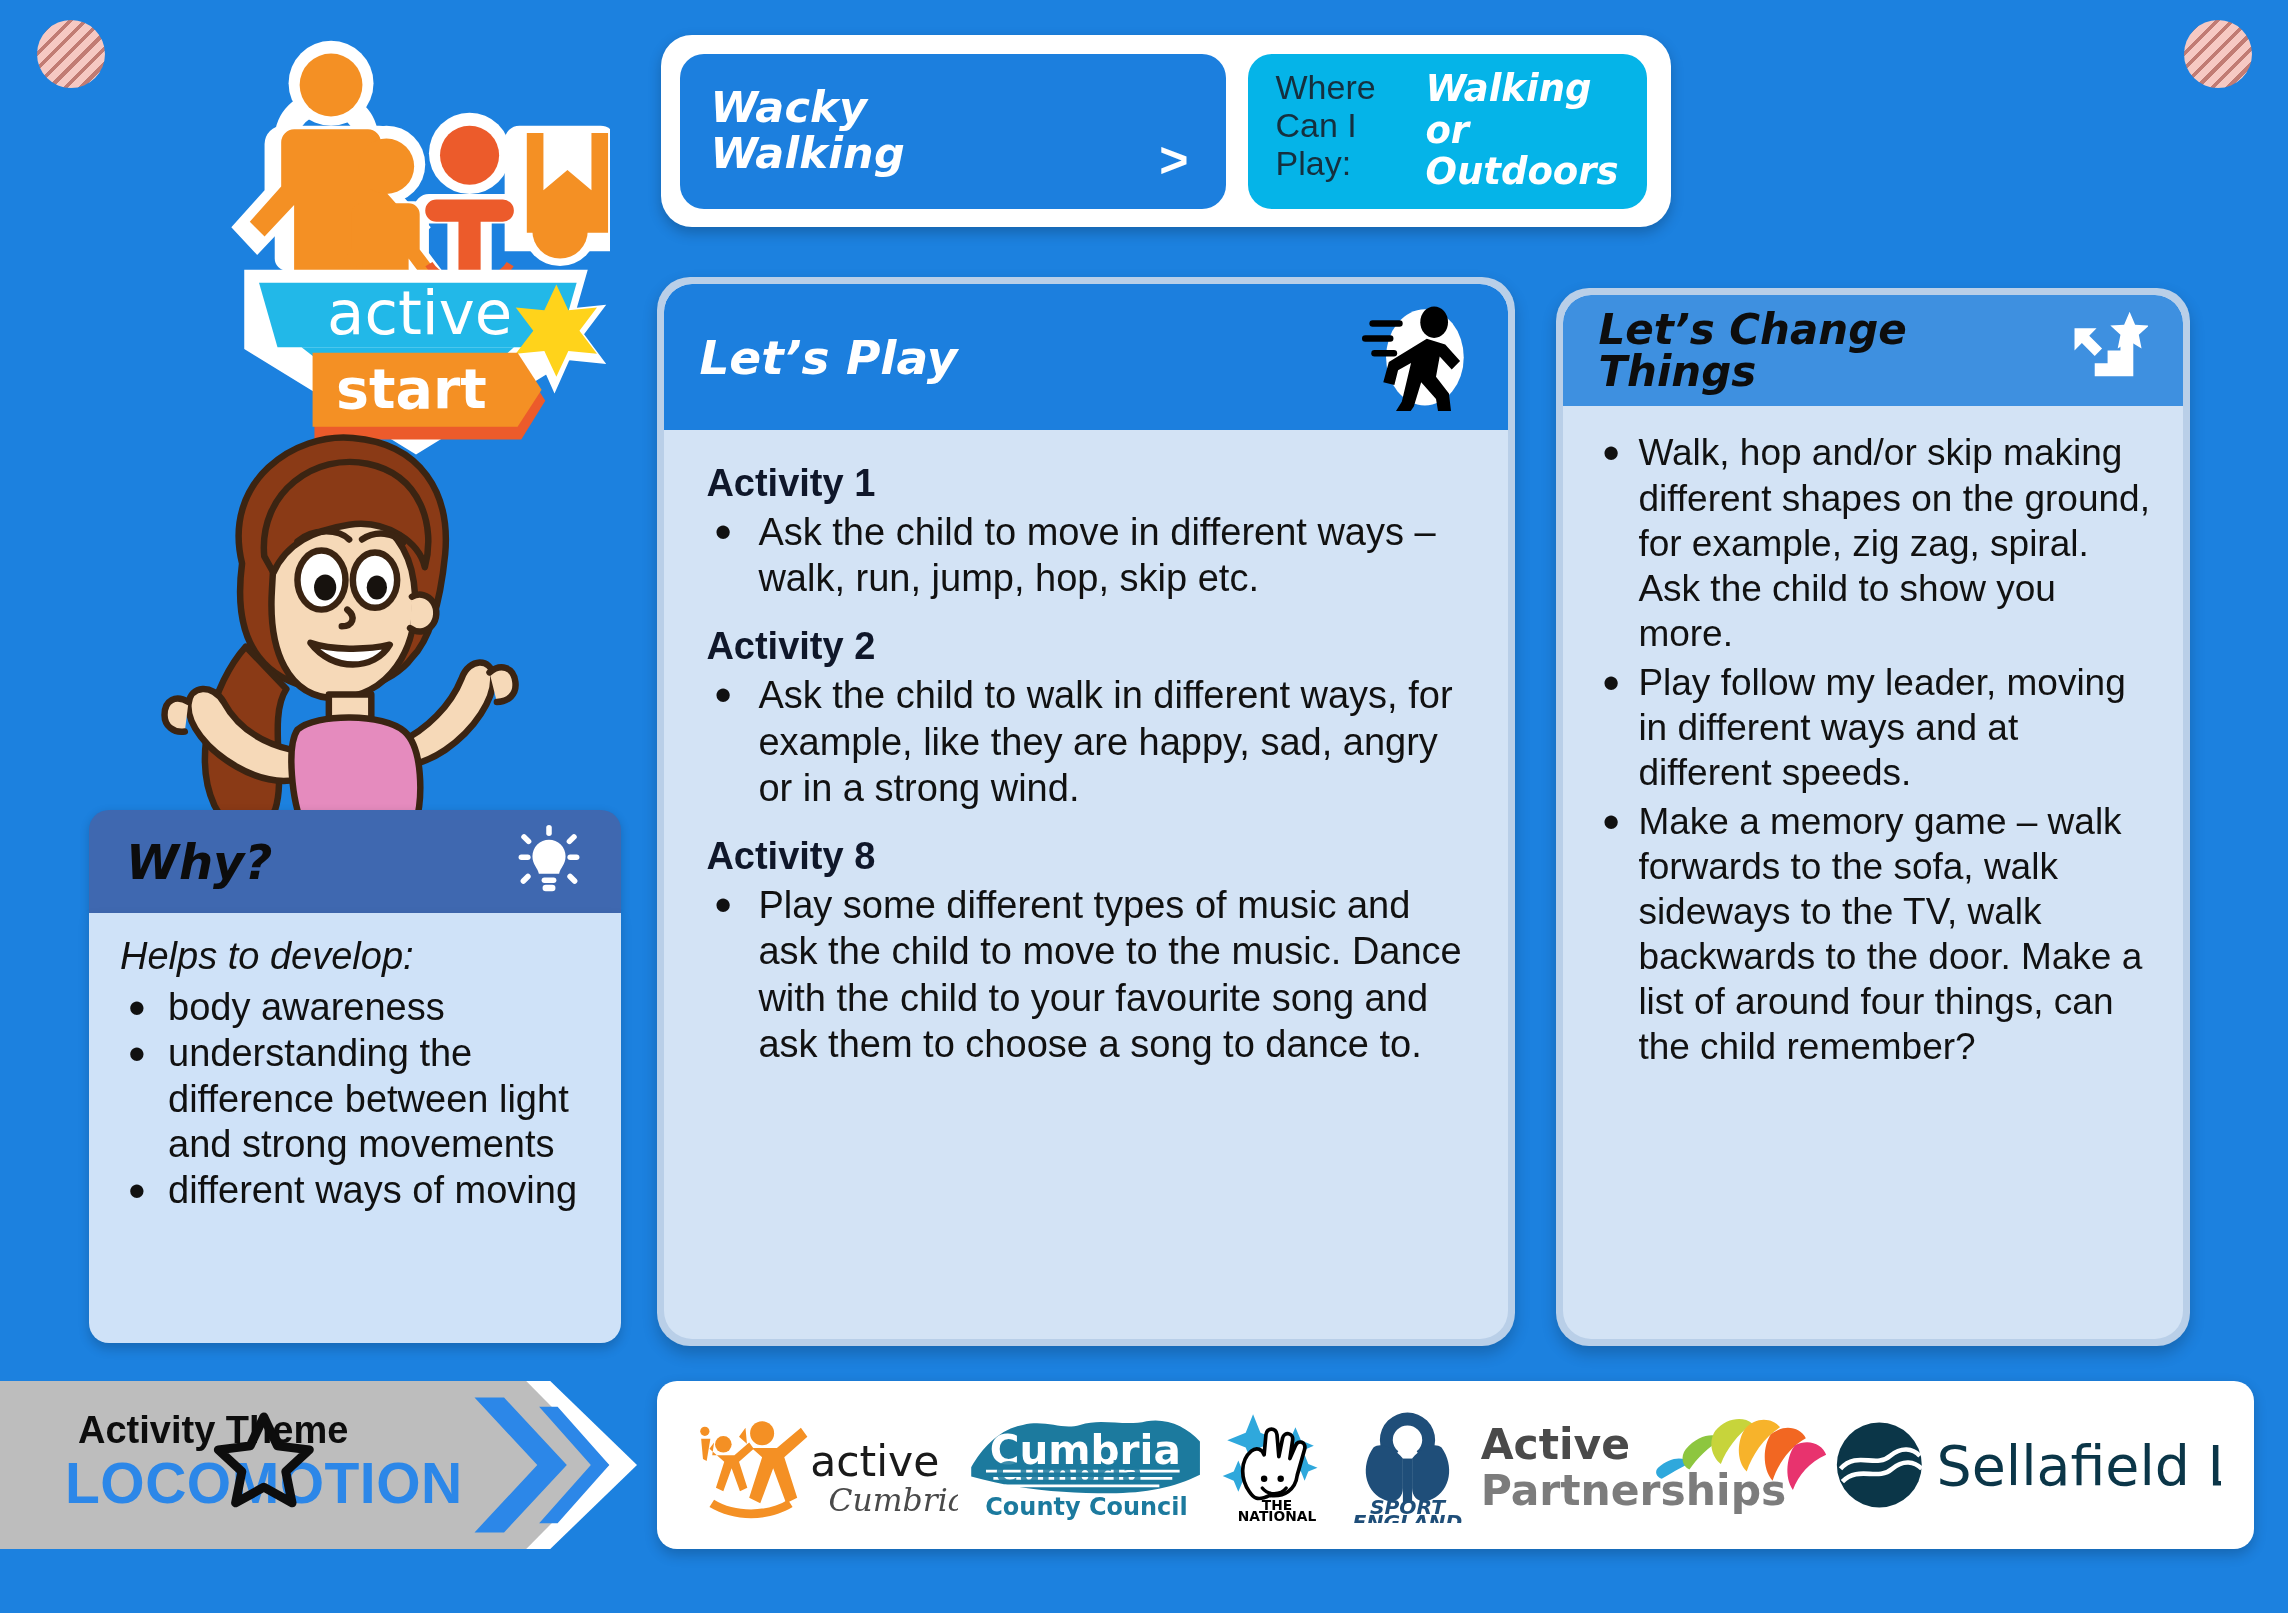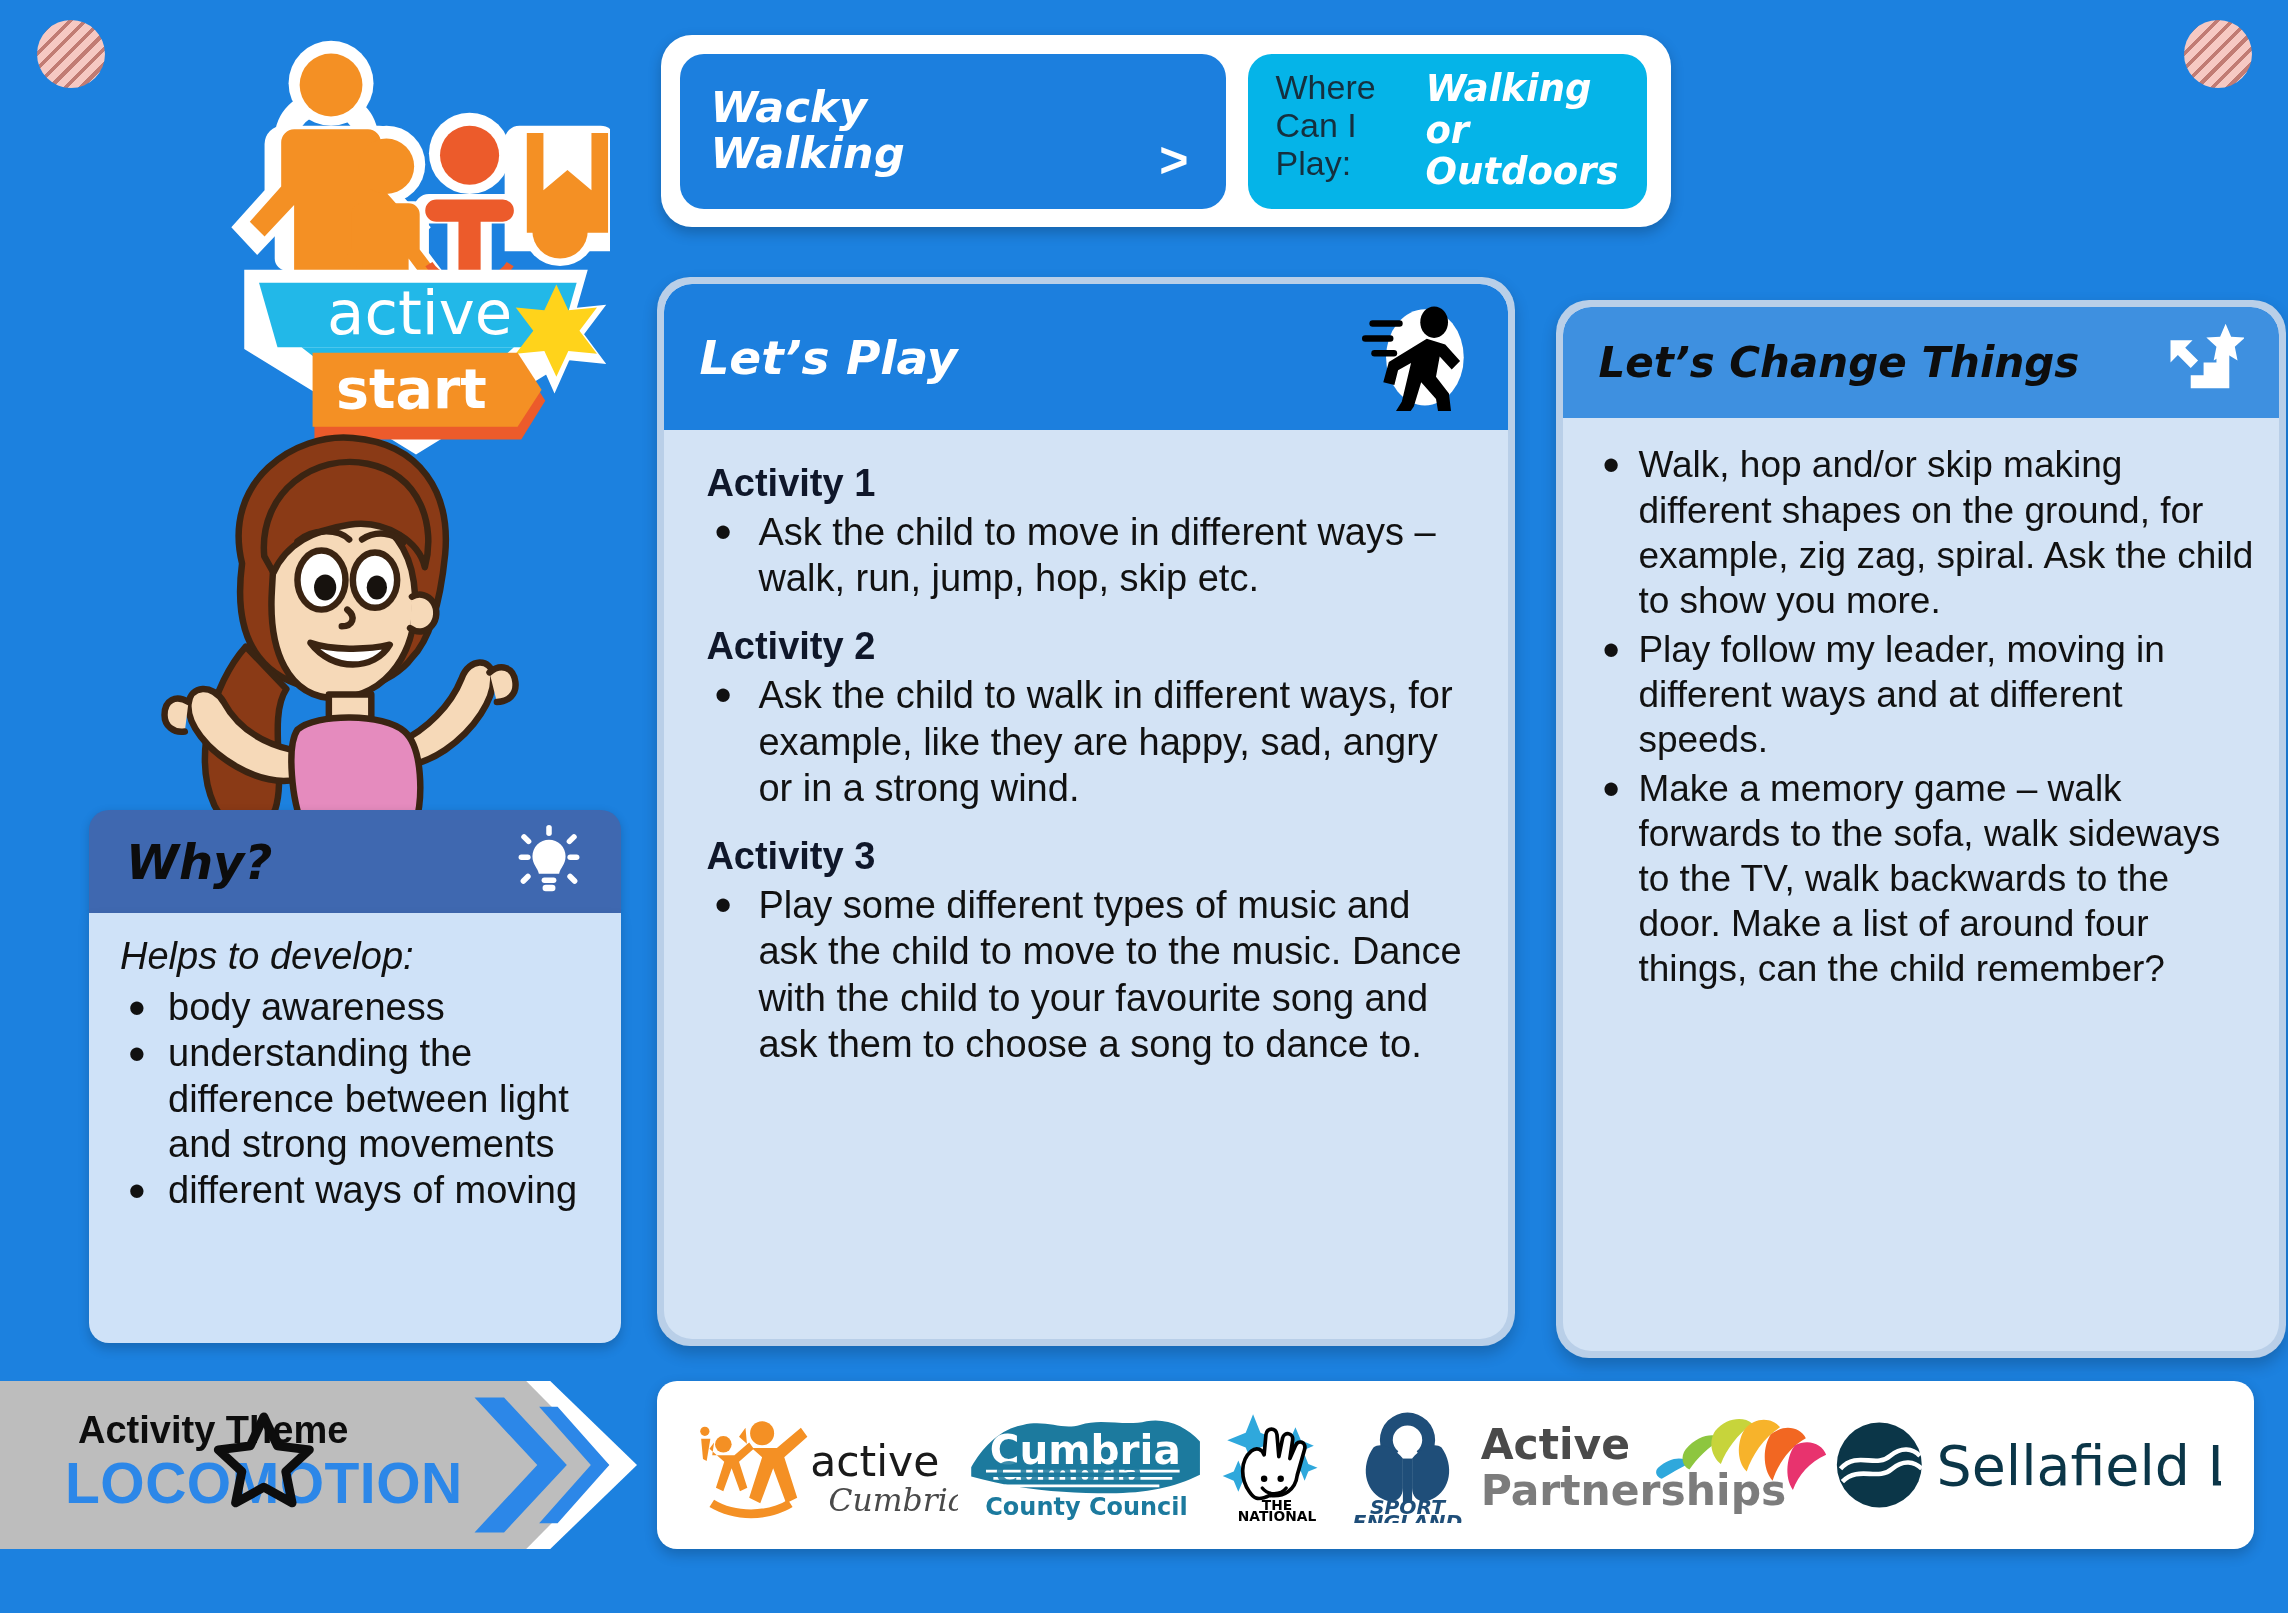--- a/index.html
+++ b/index.html
@@ -92,21 +92,21 @@
   .blist li {
     display: flex; align-items: flex-start; color: #111;
     font-size: 38px; line-height: 1.22; font-family: "Liberation Sans", sans-serif;
   }
   .blist li .bullet {
     flex: 0 0 52px; font-size: 31px; line-height: 1.45; text-align: left; padding-left: 7.4px;
   }
   .blist li .btext { flex: 1; }
 
   
-  #lets-change { left: 1556px; top: 300px; width: 730px; height: 1058px; }
+  #lets-change { left: 1556px; top: 288px; width: 634px; height: 1058px; }
   #lets-change .card-head { height: 111px; background: #3E90E0; }
   #lets-change .card-head h2 { font-size: 42px; color: #0d0d0d; }
   .change-body { padding: 24px 24px 18.5px 31px; }
   .change-body .blist li { font-size: 37px; line-height: 1.22; margin-bottom: 3.7px; }
   .change-body .blist li .bullet { flex: 0 0 44px; }
 
   
   #why-panel { position: absolute; left: 89px; top: 810px; width: 532px; height: 533px; }
   .why-head {
     height: 103px; background: #3F68B0; border-radius: 20px 20px 0 0;
@@ -304,21 +304,21 @@
       </ul>
 
       <div class="activity-label">Activity 2</div>
       <ul class="blist">
         <li>
           <span class="bullet">●</span>
           <span class="btext">Ask the child to walk in different ways, for example, like they are happy, sad, angry or in a strong wind.</span>
         </li>
       </ul>
 
-      <div class="activity-label">Activity 3</div>
+      <div class="activity-label">Activity 8</div>
       <ul class="blist">
         <li>
           <span class="bullet">●</span>
           <span class="btext">Play some different types of music and ask the child to move to the music. Dance with the child to your favourite song and ask them to choose a song to dance to.</span>
         </li>
       </ul>
 
     </div>
   </div>
 </div>

